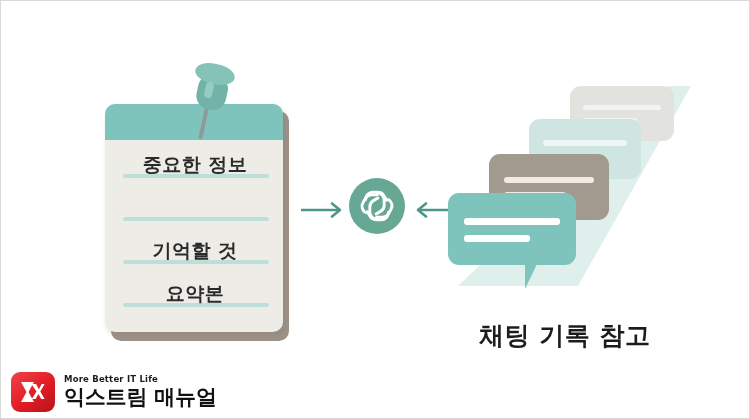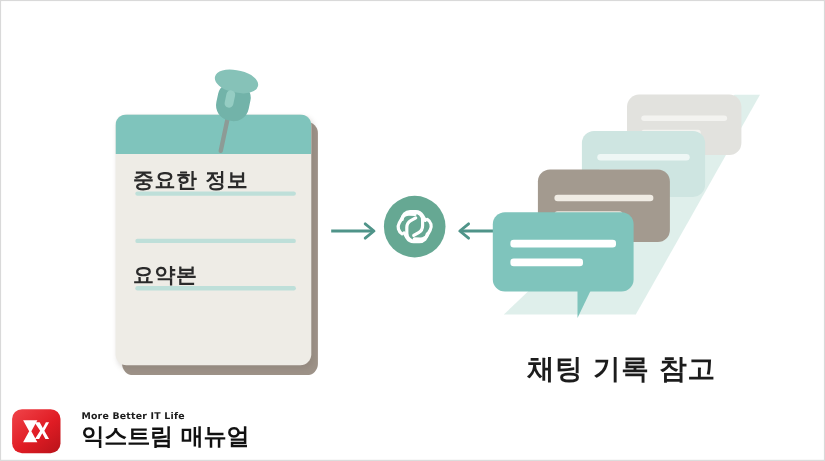--- a/index.html
+++ b/index.html
@@ -20,20 +20,21 @@
     overflow: hidden;
   }
 
   
   #note-group {
     position: absolute;
     left: 100px;
     top: 55px;
     width: 200px;
     height: 250px;
+    text-align: center;
   }
   .note-shadow {
     position: absolute;
     left: 10px;
     top: 55px;
     width: 178px;
     height: 230px;
     background: #9d9288;
     border-radius: 10px;
   }
@@ -258,21 +259,21 @@
     width: 44px;
     height: 40px;
     border-radius: 9px;
     background: linear-gradient(140deg, #f0444a 0%, #e01c24 55%, #b8131a 100%);
     display: flex;
     align-items: center;
     justify-content: center;
     flex: none;
   }
   #wm-text {
-    margin-left: 19px;
+    margin-left: 9px;
     display: flex;
     flex-direction: column;
     justify-content: center;
   }
   #wm-tagline {
     font-family: "DejaVu Sans", sans-serif;
     font-size: 8.5px;
     font-weight: 700;
     color: #1c1c1c;
     letter-spacing: 0.2px;
@@ -302,20 +303,24 @@
 
         <div class="note-line">
           <span class="txt">중요한 정보</span>
           <span class="rule"></span>
         </div>
 
         <div class="note-line">
           <span class="rule"></span>
         </div>
 
+        <div class="note-line">
+          <span class="txt">기억할 것</span>
+          <span class="rule"></span>
+        </div>
 
         <div class="note-line">
           <span class="txt">요약본</span>
           <span class="rule"></span>
         </div>
 
       </div>
     </div>
 
     <div class="pin">

